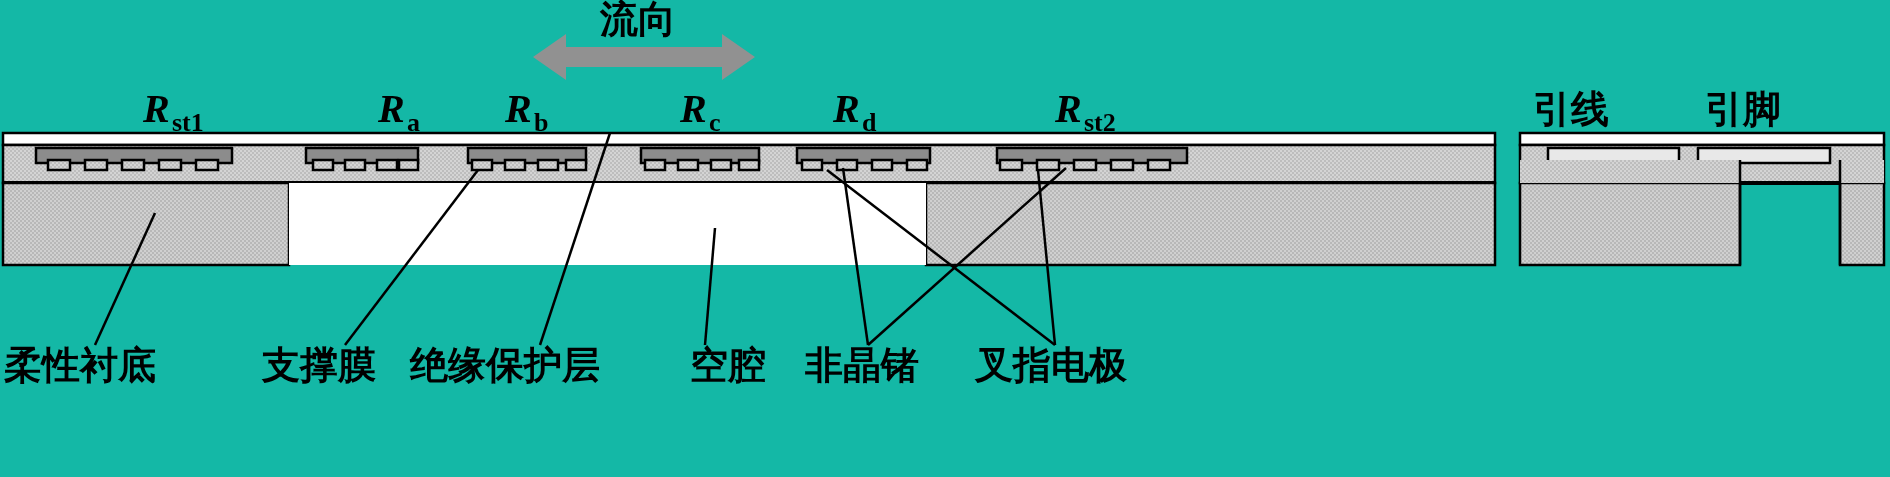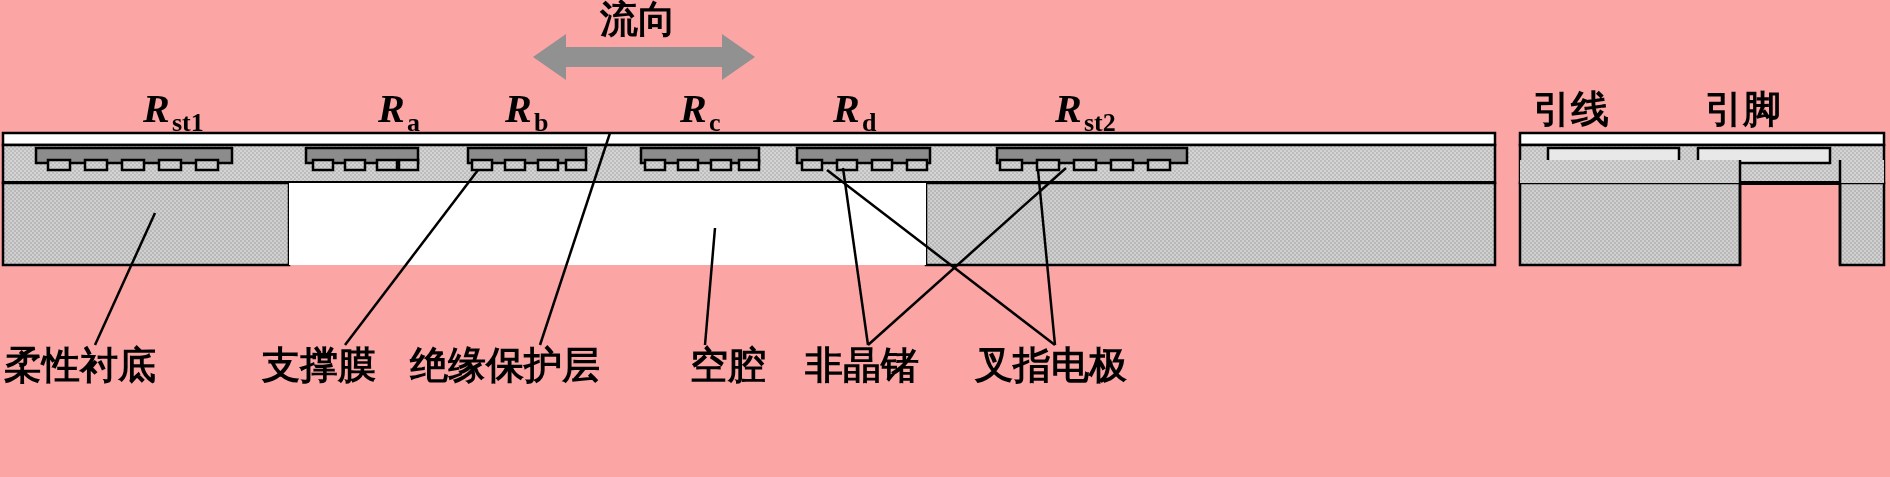--- a/index.html
+++ b/index.html
@@ -1,18 +1,18 @@
 <!DOCTYPE html>
 <html><head>
 <meta charset="utf-8">
 <style>
   html,body{margin:0;padding:0;background:#ffffff;}
   body{width:1890px;height:477px;overflow:hidden;
        font-family:"Liberation Sans","DejaVu Sans",sans-serif;}
-  #stage{position:relative;width:1890px;height:477px;background:#fca5a5;}
+  #stage{position:relative;width:1890px;height:477px;background:#14b8a6;}
   svg{display:block;}
   .cn{font-family:"DejaVu Sans","Liberation Sans",sans-serif;
       font-weight:700;fill:#000;}
   .rlabel{font-family:"Liberation Serif","DejaVu Serif",serif;
           font-style:italic;font-weight:700;fill:#000;}
   .rsub{font-family:"Liberation Serif","DejaVu Serif",serif;
         font-style:normal;font-weight:700;fill:#000;}
 </style>
 </head>
 <body>

